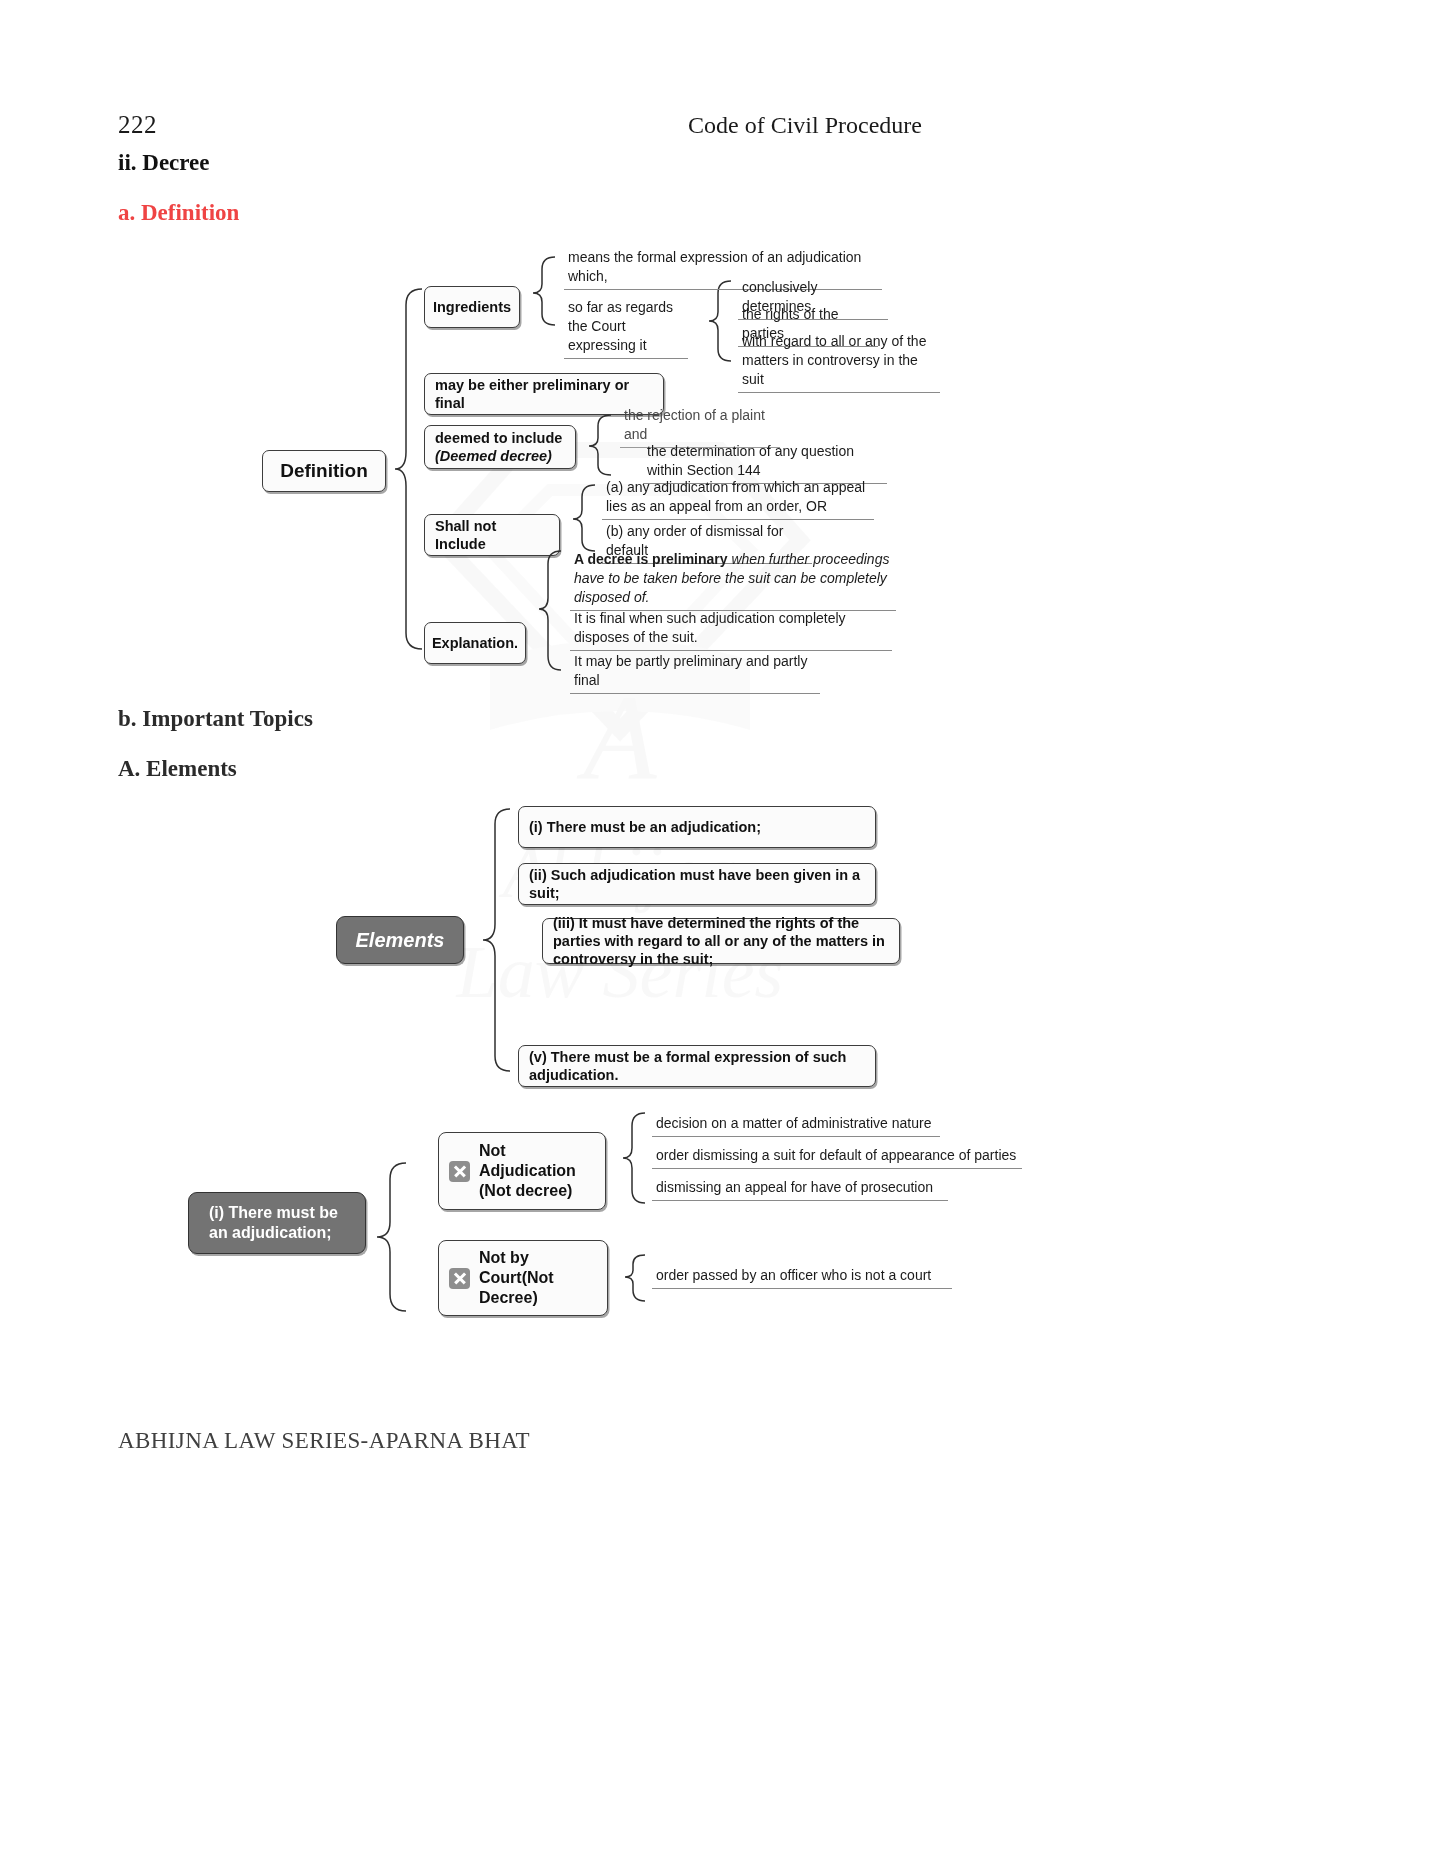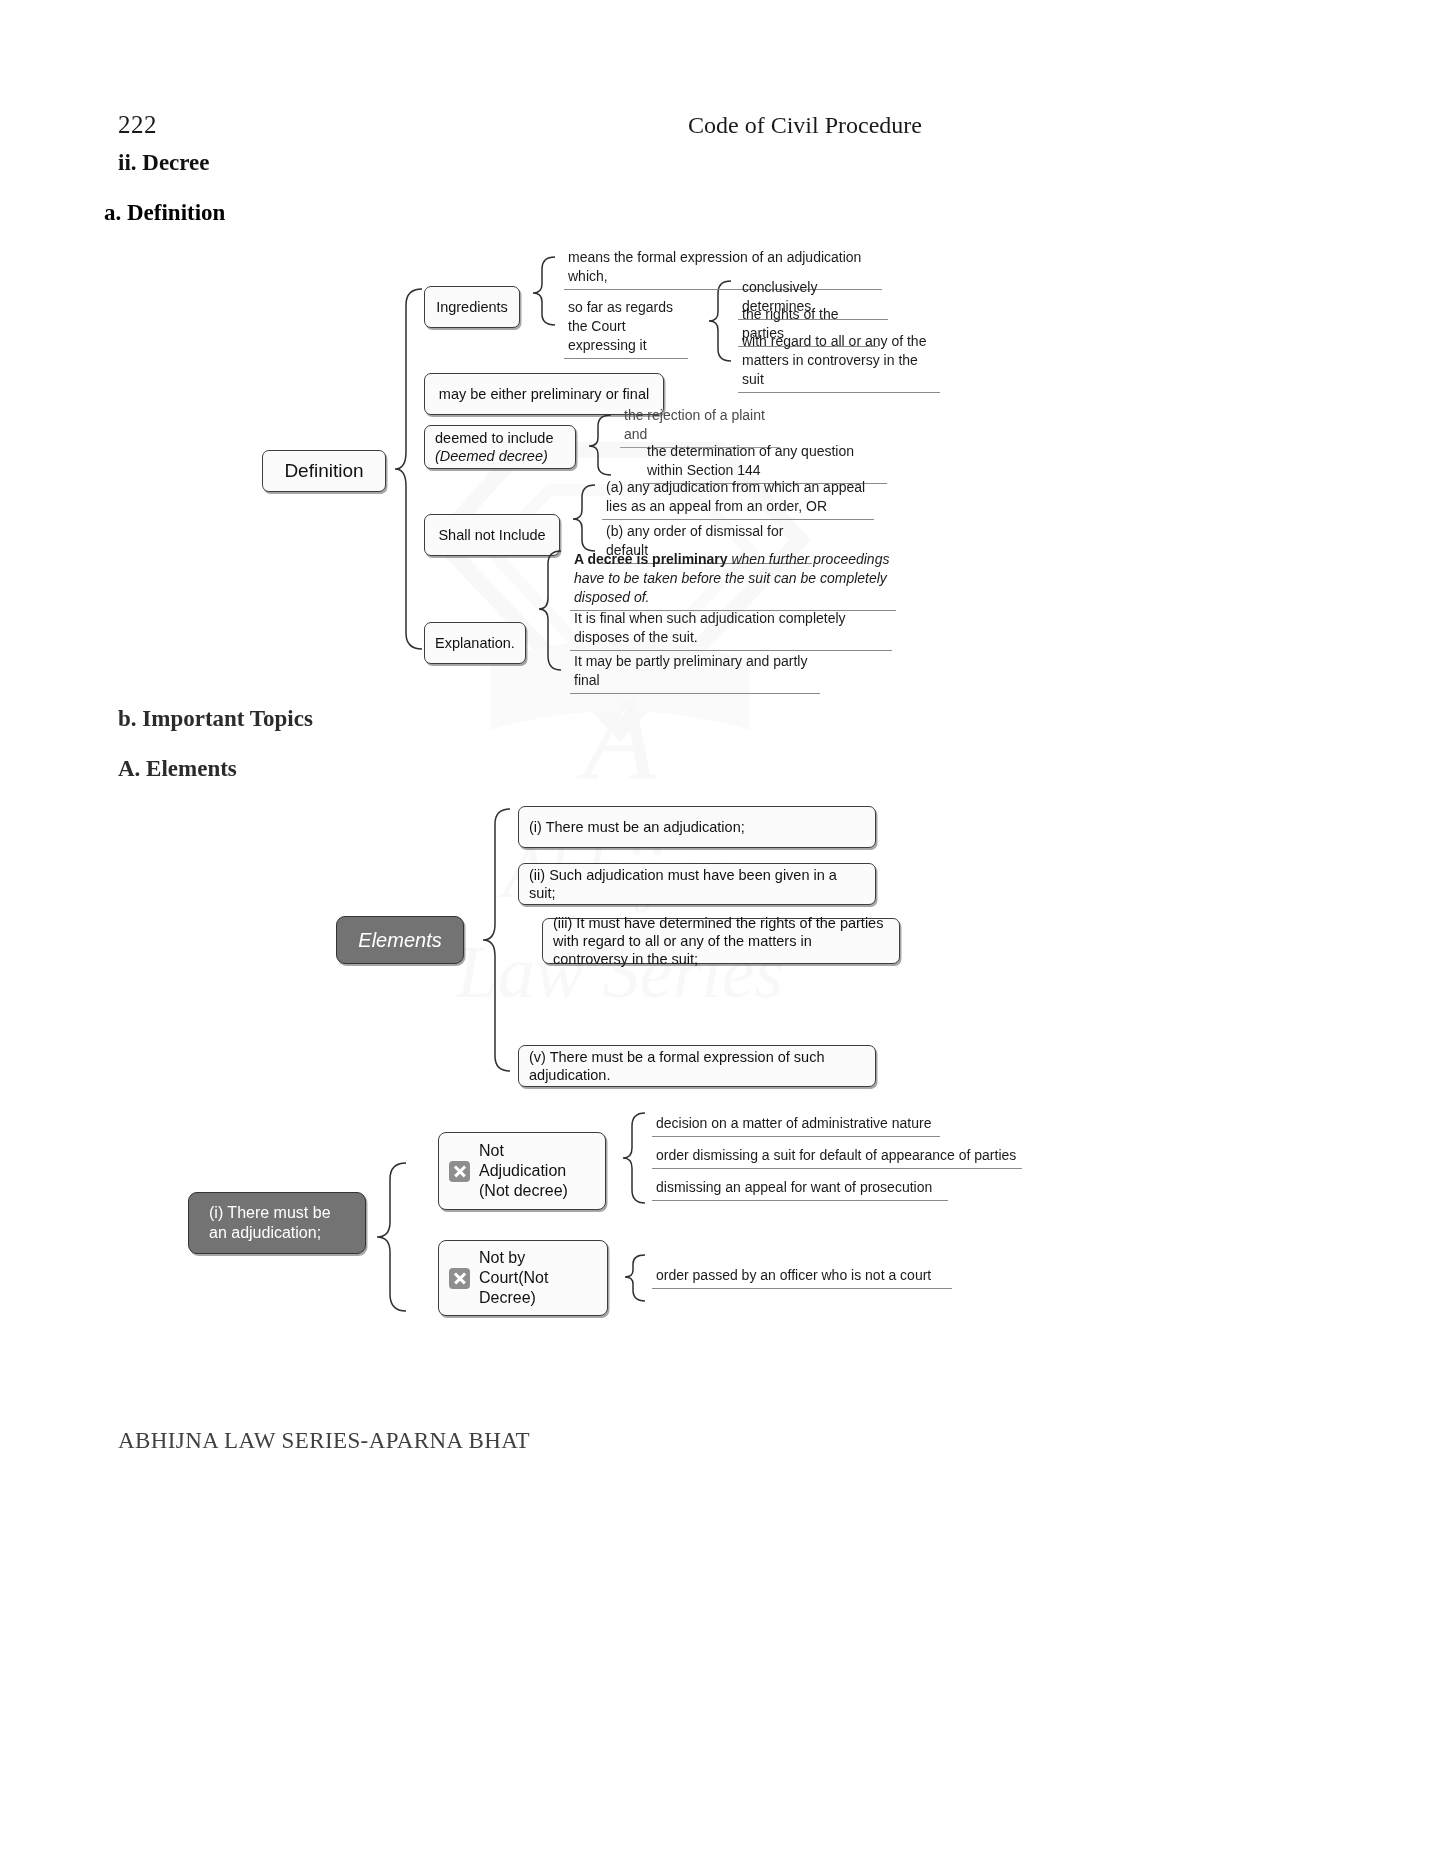--- a/index.html
+++ b/index.html
@@ -33,21 +33,21 @@
   }
 
   
   .h-sub {
     position: absolute;
     font-family: "Liberation Serif", serif;
     font-weight: bold;
     color: #111;
   }
   #h-decree   { left: 118px; top: 150px; font-size: 23px; }
-  #h-def      { left: 104px; top: 200px; font-size: 23px; color:#000000; }
+  #h-def      { left: 118px; top: 200px; font-size: 23px; color:#ef4444; }
   #h-topics   { left: 118px; top: 706px; font-size: 23px; color:#2b2b2b; }
   #h-elements { left: 118px; top: 756px; font-size: 23px; color:#2b2b2b; }
 
   
   .footer {
     position: absolute;
     left: 118px; top: 1428px;
     font-family: "Liberation Serif", serif;
     font-size: 23px;
     letter-spacing: .4px;
@@ -79,21 +79,21 @@
   
   .diagram { position: absolute; z-index: 2; }
 
   .node {
     position: absolute;
     background: #fbfbfb;
     border: 1.6px solid #3d3d3d;
     border-radius: 7px;
     font-family: "Liberation Sans", sans-serif;
     font-size: 14.5px;
-    font-weight: normal;
+    font-weight: bold;
     color: #111;
     display: flex;
     align-items: center;
     padding: 20px 10px;
     box-shadow: 1.5px 2px 0 rgba(0,0,0,.35);
     line-height: 1.25;
   }
   
   .leaf {
     position: absolute;
@@ -259,21 +259,21 @@
       <span>(Not decree)</span>
     </span>
   </div>
 
   <svg class="brace" style="left:620px; top:1110px; width:28px; height:96px;" viewBox="0 0 28 96">
     <path d="M25 3 Q12 3 12 16 L12 38 Q12 48 3 48 Q12 48 12 58 L12 80 Q12 93 25 93"></path>
   </svg>
 
   <div class="leaf" style="left:652px; top:1114px; width:288px;">decision on a matter of administrative nature</div>
   <div class="leaf" style="left:652px; top:1146px; width:370px;">order dismissing a suit for default of appearance of parties</div>
-  <div class="leaf" style="left:652px; top:1178px; width:296px;">dismissing an appeal for want of prosecution</div>
+  <div class="leaf" style="left:652px; top:1178px; width:296px;">dismissing an appeal for have of prosecution</div>
 
   <div class="node med" style="left:438px; top:1240px; width:170px; height:76px; align-items:center; border-radius:8px;">
     <span class="x-icon"></span>
     <span style="display:flex; flex-direction:column;">
       <span>Not by</span>
       <span>Court(Not</span>
       <span>Decree)</span>
     </span>
   </div>
 

